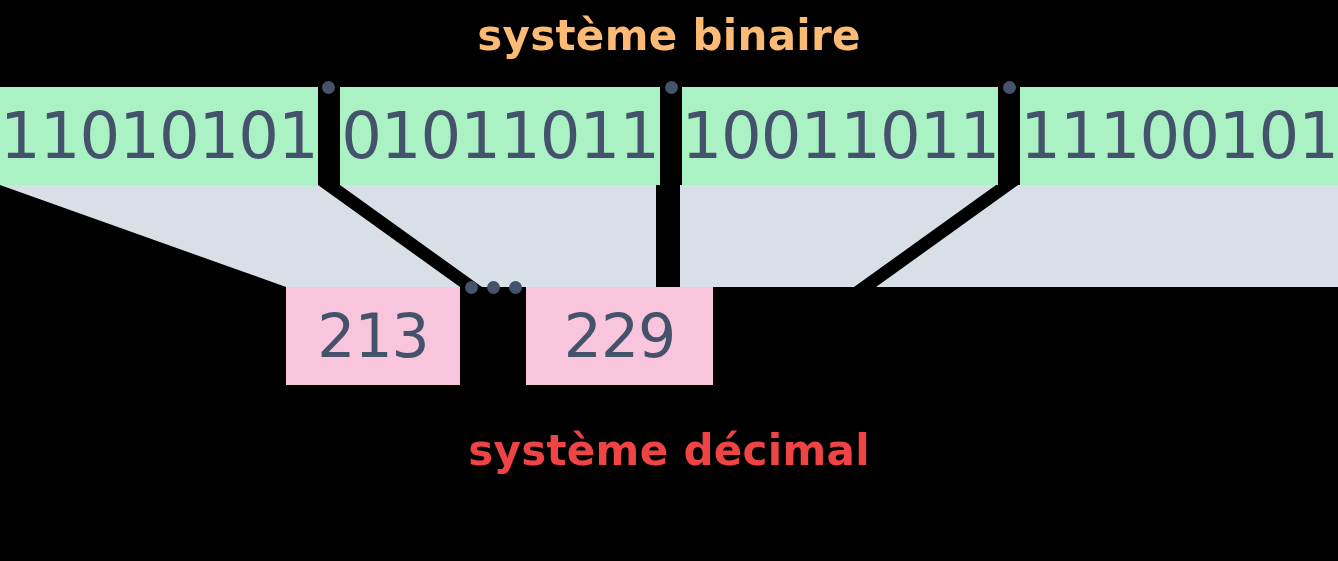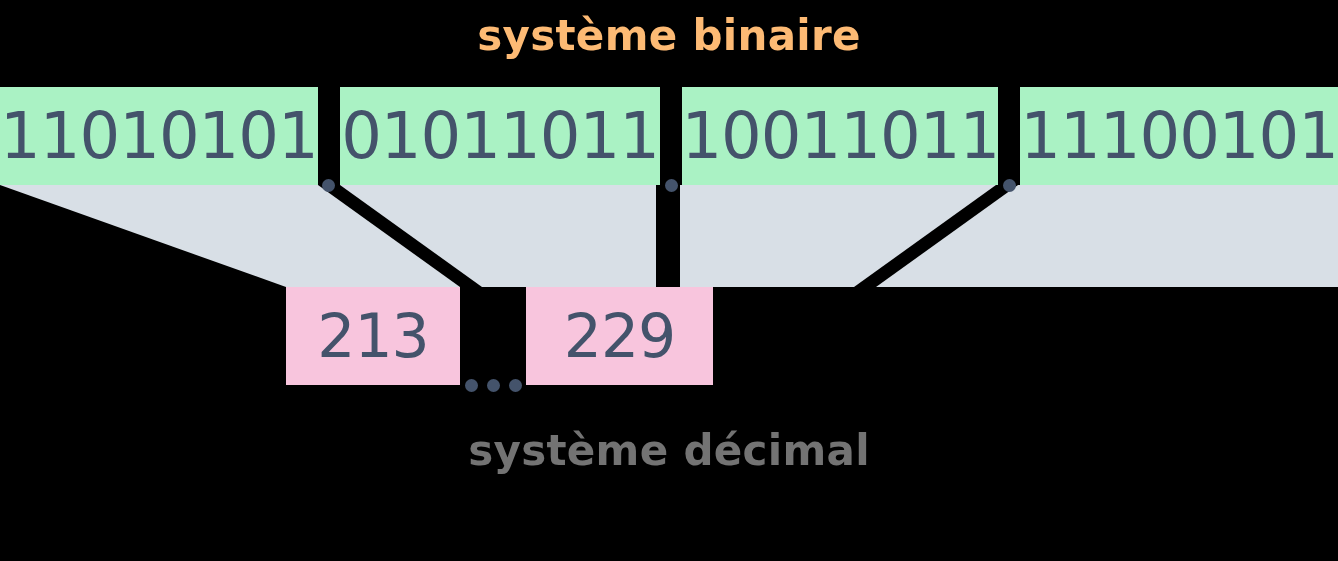--- a/index.html
+++ b/index.html
@@ -33,39 +33,39 @@
   #title-binaire {
     top: 8px;
     font-size: 42px;
     line-height: 56px;
     color: #fdba74;
   }
   #title-decimal {
     top: 423px;
     font-size: 42px;
     line-height: 56px;
-    color: #737373;
+    color: #ef4444;
   }
 
   
   #connectors {
     position: absolute;
     left: 0;
     top: 0;
     width: 1338px;
     height: 561px;
     pointer-events: none;
   }
 
   
   .row {
     position: absolute;
     height: 98px;
     display: flex;
-    align-items: flex-end;
+    align-items: flex-start;
   }
   #binary-row  { left: 0px;   top: 87px;  width: 1338px; }
   #decimal-row { left: 286px; top: 287px; width: 770px; }
 
   .cell {
     position: relative;
     display: flex;
     align-items: center;
     justify-content: center;
     font-family: "DejaVu Sans", sans-serif;
@@ -77,21 +77,20 @@
     background: #aaf2c4;
     font-size: 64px;
     line-height: 98px;
     letter-spacing: -1px;
   }
   .decimal-cell {
     background: #f8c5dd;
     font-size: 60px;
     line-height: 98px;
     letter-spacing: -1px;
-    margin-top: 18px;
   }
 
   
   .sep {
     position: relative;
     width: 22px;
     flex: 0 0 22px;
     background: transparent;
   }
   .sep .dot {

